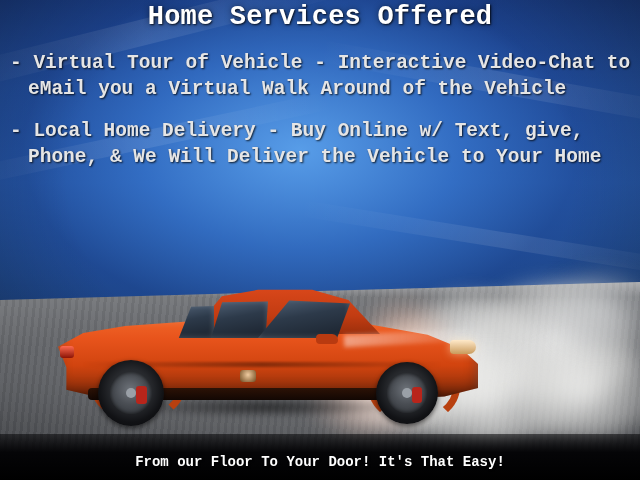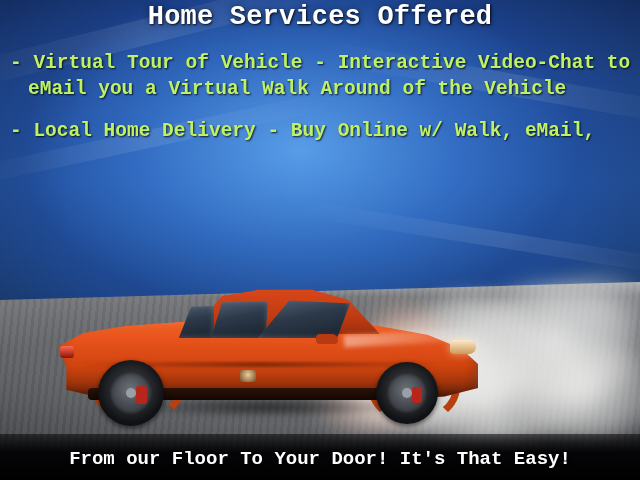--- a/index.html
+++ b/index.html
@@ -230,37 +230,37 @@
     font-weight: bold;
     letter-spacing: 0.2px;
     text-shadow: 1px 1px 2px rgba(0,0,0,0.75), 0 0 6px rgba(0,0,0,0.45);
   }
   .bullets {
     position: absolute;
     left: 10px; top: 50px;
     width: 620px;
   }
   .bullet {
-    color: #bef264;
+    color: #e5e5e5;
     font-size: 19.5px;
     font-weight: bold;
     line-height: 26px;
     text-shadow: 1px 1px 2px rgba(0,0,0,0.8);
     margin-bottom: 16px;
     white-space: nowrap;
   }
   .bullet .l1 { display: block; }
   .bullet .l2 { display: block; padding-left: 18px; }
   .footer {
     position: absolute;
     left: 0; bottom: 10px;
     width: 640px;
     text-align: center;
     color: #ffffff;
-    font-size: 19px;
+    font-size: 14px;
     font-weight: bold;
     text-shadow: 1px 1px 2px rgba(0,0,0,0.85);
   }
 </style>
 </head>
 <body>
 
 <div class="stage">
 
   <div class="backdrop"></div>
@@ -316,18 +316,19 @@
   <div class="bottom-band"></div>
 
   <div class="headline">Home Services Offered</div>
 
   <div class="bullets">
     <div class="bullet">
       <span class="l1">- Virtual Tour of Vehicle - Interactive Video-Chat to</span>
       <span class="l2">eMail you a Virtual Walk Around of the Vehicle</span>
     </div>
     <div class="bullet">
-      <span class="l1">- Local Home Delivery - Buy Online w/ Walk, eMail,</span>
+      <span class="l1">- Local Home Delivery - Buy Online w/ Text, give,</span>
+      <span class="l2">Phone, &amp; We Will Deliver the Vehicle to Your Home</span>
     </div>
   </div>
 
   <div class="footer">From our Floor To Your Door!  It's That Easy!</div>
 </div>
 
 </body></html>

